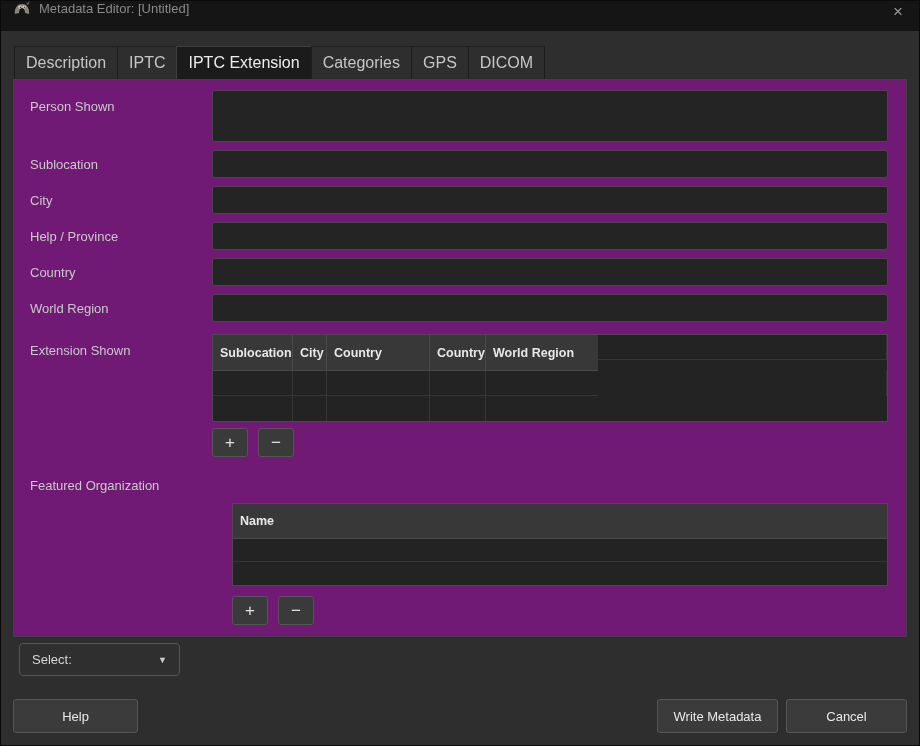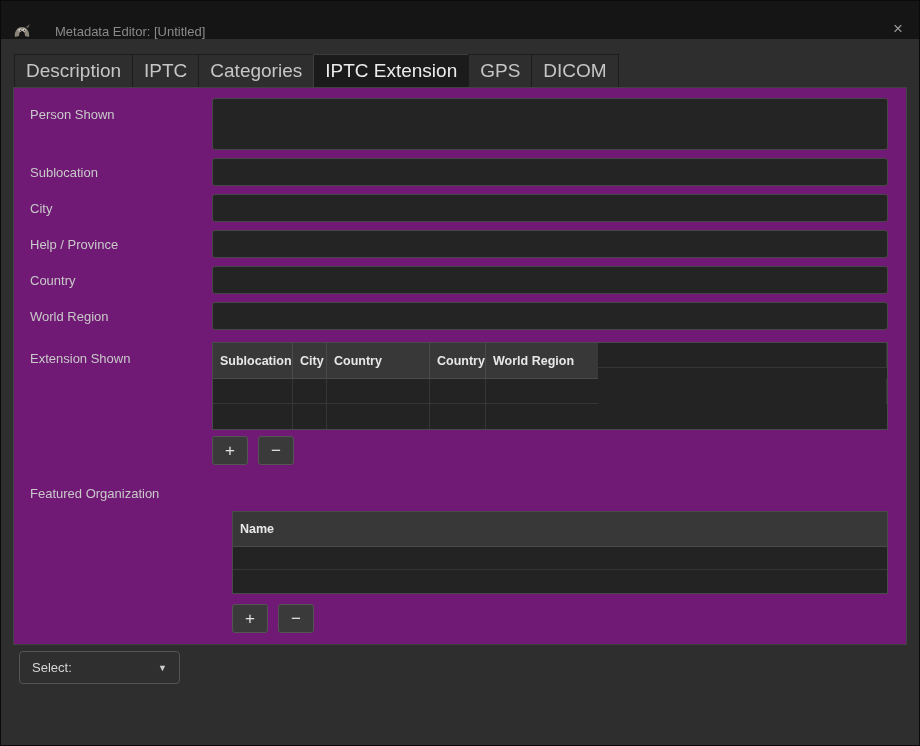--- a/index.html
+++ b/index.html
@@ -11,45 +11,45 @@
     overflow: hidden;
   }
   .window {
     position: relative;
     width: 920px; height: 746px;
     background: #2e2e2e;
     border: 1px solid #0a0a0a;
   }
   
   .titlebar {
-    height: 38px;
+    height: 30px;
     background: #151515;
     display: flex;
-    align-items: flex-end;
-    gap: 24px;
+    align-items: flex-start;
+    gap: 8px;
     padding: 0 12px;
   }
   .titlebar .app-icon { width: 18px; height: 15px; flex: 0 0 auto; }
   .titlebar .title { flex: 1; font-size: 13px; color: #8a8a8a; }
   .titlebar .close-btn {
     color: #9a9a9a; font-size: 17px; line-height: 1;
     padding: 2px 4px; cursor: default;
   }
   
   .tabbar {
     display: flex;
     align-items: flex-end;
     padding: 15px 12px 0 13px;
     height: 48px;
   }
   .tab {
     height: 33px;
     display: flex; align-items: center;
     padding: 0 11px;
-    font-size: 19px;
+    font-size: 16px;
     color: #c6c6c6;
     background: #2e2e2e;
     border: 1px solid #1d1d1d;
     border-bottom: none;
     margin-right: -1px;
     white-space: nowrap;
     text-align: center;
   }
   .tab.active {
     background: #1b1b1b;
@@ -180,22 +180,22 @@
       <circle cx="11.3" cy="6.2" r="0.7" fill="#222"></circle>
       <path d="M13 3 L17 0 L15 4 Z" fill="#6f685e"></path>
     </svg>
     <span class="title">Metadata Editor: [Untitled]</span>
     <span class="close-btn">×</span>
   </div>
 
   <div class="tabbar">
     <div class="tab">Description</div>
     <div class="tab">IPTC</div>
+    <div class="tab active">IPTC Extension</div>
     <div class="tab">Categories</div>
-    <div class="tab active">IPTC Extension</div>
     <div class="tab">GPS</div>
     <div class="tab">DICOM</div>
   </div>
 
   <div class="panel">
 
     <div class="form-row top">
       <div class="form-label">Person Shown</div>
       <div class="entry multiline"></div>
     </div>
@@ -274,14 +274,21 @@
 
   </div>
 
   <div class="select-row">
     <button class="select-btn">
       <span class="select-label">Select:</span>
       <span class="arrow">▼</span>
     </button>
   </div>
 
+  <div class="footer">
+    <button class="push-btn help">Help</button>
+    <div class="right-group">
+      <button class="push-btn">Write Metadata</button>
+      <button class="push-btn">Cancel</button>
+    </div>
+  </div>
 
 </div>
 
 </body></html>

